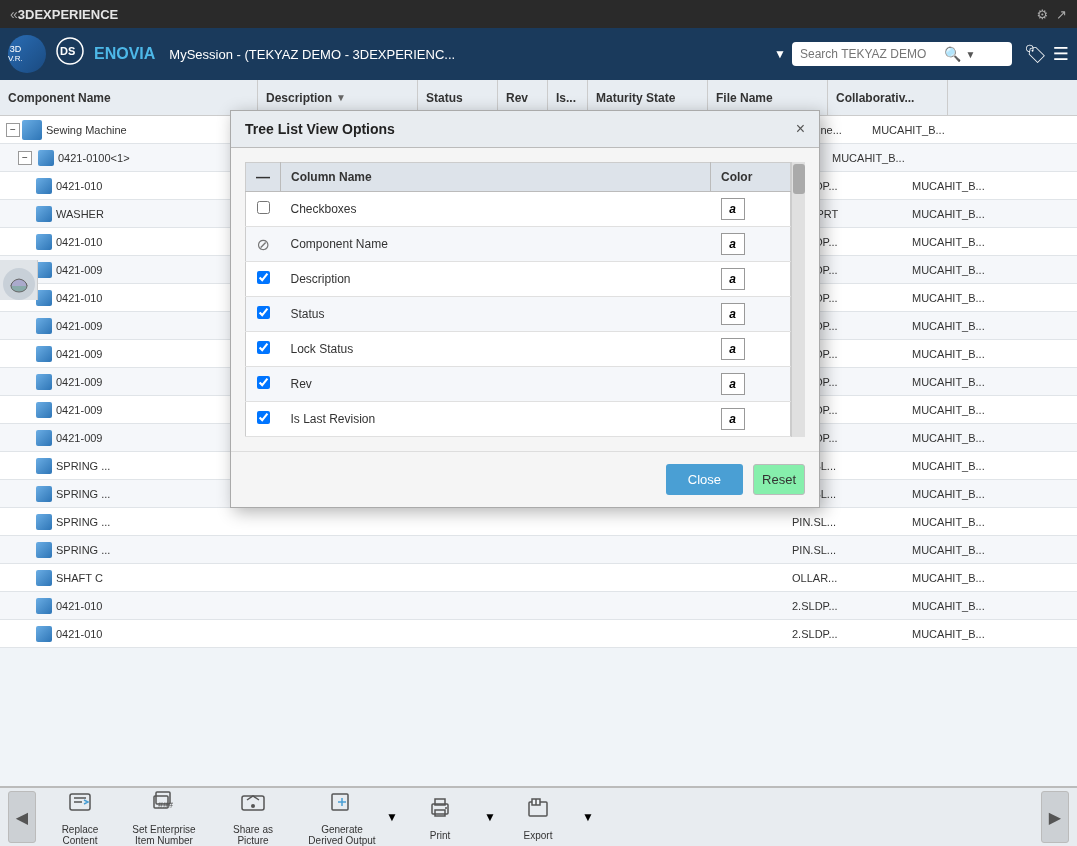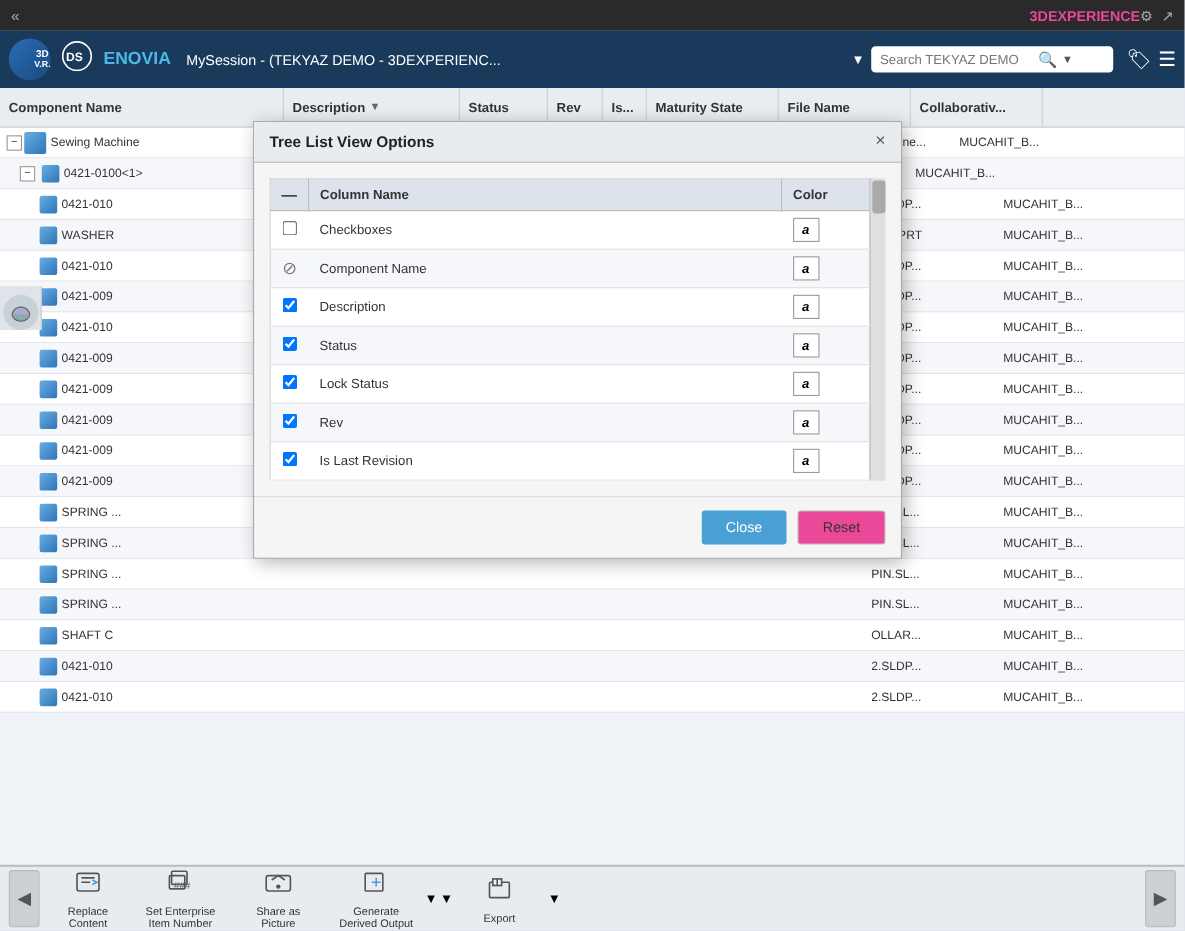--- a/index.html
+++ b/index.html
@@ -8,38 +8,38 @@
     
     .title-bar {
       background: #2a2a2a;
       color: #ccc;
       height: 28px;
       display: flex;
       align-items: center;
       justify-content: space-between;
       padding: 0 10px;
     }
-    .title-bar-title { color: #ec4899; font-size: 13px; font-weight: bold; flex: 1; text-align: right; }
+    .title-bar-title { color: #e5e5e5; font-size: 13px; font-weight: bold; flex: 1; text-align: left; }
     .title-bar-icons { display: flex; gap: 8px; }
 
     
     .app-bar {
       background: #1a3a5c;
       height: 52px;
       display: flex;
       align-items: center;
       padding: 0 8px;
       gap: 6px;
     }
     .app-logo-circle {
       width: 38px; height: 38px;
       background: linear-gradient(135deg, #2a6db5, #1a4a80);
       border-radius: 50%;
-      display: flex; align-items: center; justify-content: flex-end;
-      color: white; font-size: 10px; font-weight: bold;
+      display: flex; align-items: center; justify-content: flex-start;
+      color: white; font-size: 10px; font-weight: normal;
     }
     .app-ds-logo {
       color: white; font-size: 22px; font-weight: bold; margin: 0 4px;
     }
     .app-enovia {
       color: #4db8e8; font-size: 16px; font-weight: bold;
     }
     .app-session {
       color: white; font-size: 13px; flex: 1;
     }
@@ -289,24 +289,24 @@
     .btn-close-modal {
       background: #4a9fd4;
       color: white;
       border: none;
       padding: 7px 22px;
       font-size: 13px;
       cursor: pointer;
       border-radius: 3px;
     }
     .btn-reset-modal {
-      background: #ec4899;
+      background: #86efac;
       color: #333;
       border: 1px solid #bbb;
-      padding: 7px 22px;
+      padding: 7px 8px;
       font-size: 13px;
       cursor: pointer;
       border-radius: 3px;
     }
     .block-icon { font-size: 16px; color: #888; }
 
     
     .comp-icon-sm {
       width: 16px; height: 16px;
       background: linear-gradient(135deg, #6aade4, #2e75b6);
@@ -850,20 +850,31 @@
     <span class="toolbar-btn-icon">
       <svg width="28" height="28" viewBox="0 0 28 28">
           <rect x="4" y="6" width="16" height="16" rx="1" fill="none" stroke="#555" stroke-width="1.5"></rect>
           <path d="M14 10v8M10 14h8" stroke="#4a9fd4" stroke-width="1.5"></path>
         </svg>
     </span>
     <span class="toolbar-btn-label">Generate<br>Derived Output</span>
   </button>
   <div style="width:10px;display:flex;align-items:center;cursor:pointer;">▼</div>
 
+  <button class="toolbar-btn">
+    <span class="toolbar-btn-icon">
+      <svg width="28" height="28" viewBox="0 0 28 28">
+          <rect x="6" y="10" width="16" height="10" rx="1" fill="none" stroke="#555" stroke-width="1.5"></rect>
+          <rect x="9" y="5" width="10" height="6" rx="0" fill="none" stroke="#555" stroke-width="1.5"></rect>
+          <rect x="9" y="16" width="10" height="6" rx="0" fill="none" stroke="#555" stroke-width="1.5"></rect>
+          <circle cx="20" cy="14" r="1" fill="#555"></circle>
+        </svg>
+    </span>
+    <span class="toolbar-btn-label">Print</span>
+  </button>
   <div style="width:10px;display:flex;align-items:center;cursor:pointer;">▼</div>
 
   <button class="toolbar-btn">
     <span class="toolbar-btn-icon">
       <svg width="28" height="28" viewBox="0 0 28 28">
           <rect x="5" y="8" width="18" height="14" rx="1" fill="none" stroke="#555" stroke-width="1.5"></rect>
           <rect x="8" y="5" width="8" height="6" fill="#f0f4f8" stroke="#555" stroke-width="1.5"></rect>
           <path d="M12 5v6" stroke="#555" stroke-width="1.5"></path>
         </svg>
     </span>

